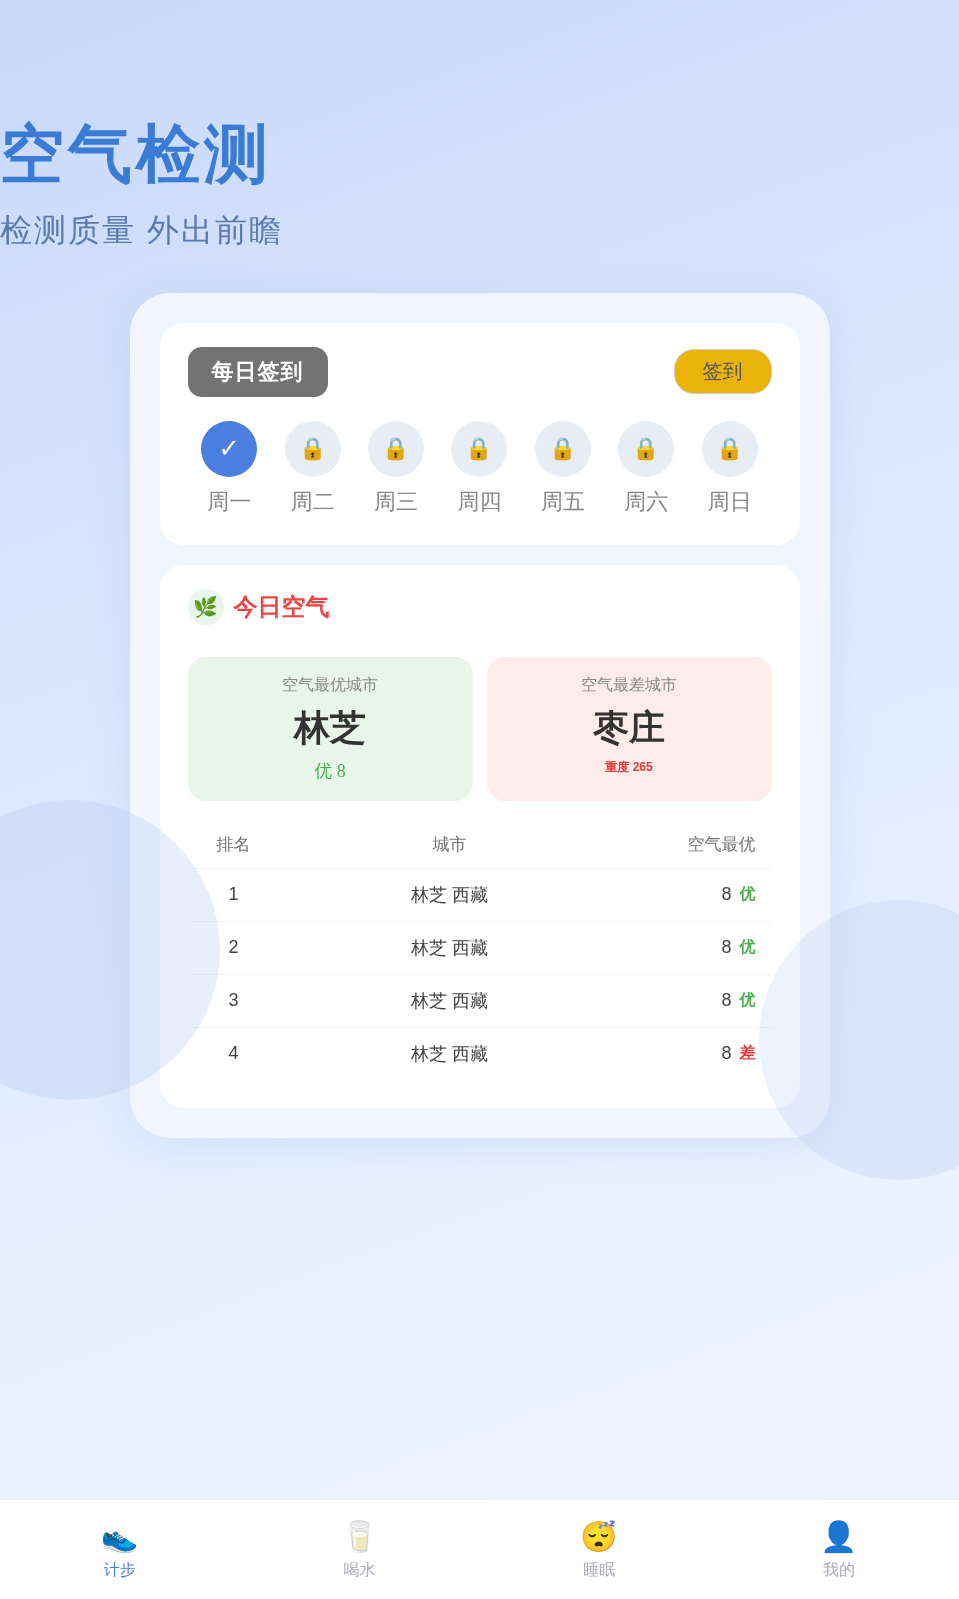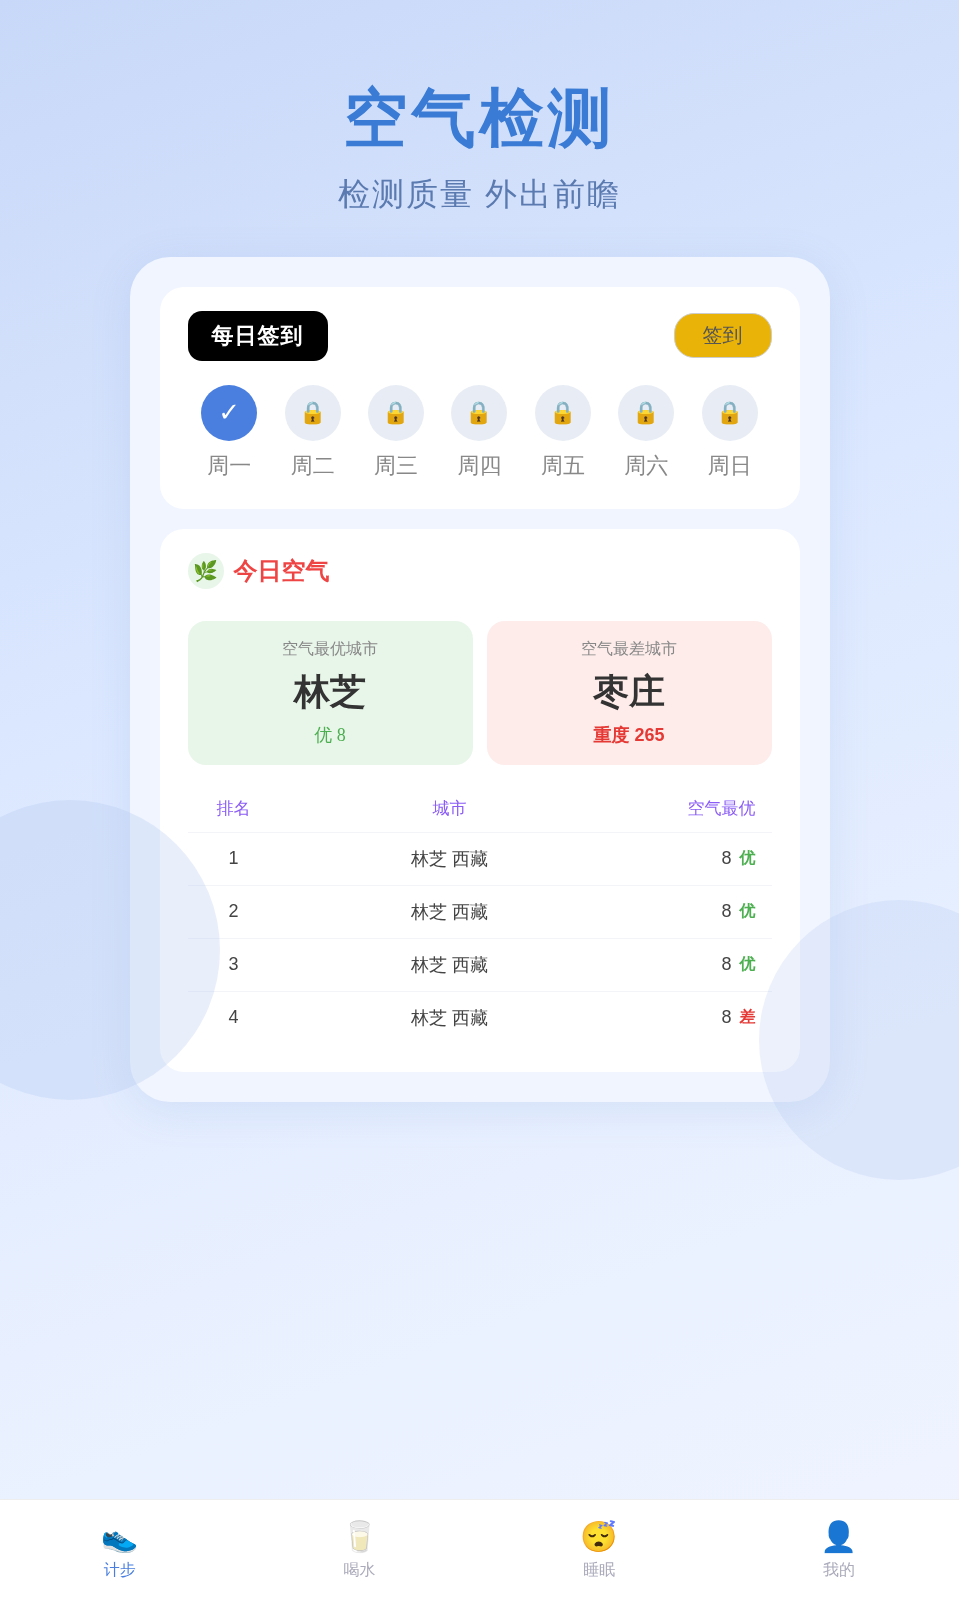--- a/index.html
+++ b/index.html
@@ -26,22 +26,21 @@
       position: absolute;
       right: -80px;
       top: 900px;
       width: 280px;
       height: 280px;
       border-radius: 50%;
       background: rgba(180, 200, 240, 0.25);
     }
 
     .header {
-      text-align: center;
-      padding-top: 80px;
+      padding-top: 116px;
       padding-bottom: 40px;
     }
     .header-title {
       font-size: 64px;
       font-weight: 800;
       color: #3a7bd5;
       letter-spacing: 4px;
       line-height: 1.2;
     }
     .header-subtitle {
@@ -67,21 +66,21 @@
       padding: 24px 28px 28px;
       margin-bottom: 20px;
     }
     .checkin-header {
       display: flex;
       justify-content: space-between;
       align-items: center;
       margin-bottom: 24px;
     }
     .checkin-title-badge {
-      background: #000000;
+      background: #737373;
       color: #fff;
       font-size: 22px;
       font-weight: 600;
       padding: 10px 24px;
       border-radius: 14px;
       letter-spacing: 1px;
     }
     .checkin-btn {
       border: 1.5px solid #ccc;
       background: #eab308;
@@ -189,38 +188,38 @@
       color: #333;
       margin-bottom: 6px;
     }
     .highlight-status.good {
       font-size: 18px;
       color: #4caf50;
       font-weight: 500;
       font-family: Liberation Serif, serif;
     }
     .highlight-status.bad {
-      font-size: 18px;
+      font-size: 12px;
       color: #e53935;
       font-weight: 600;
     }
 
     
     .air-table {
       width: 100%;
     }
     .table-header {
       display: flex;
       justify-content: space-between;
       padding: 8px 16px;
       margin-bottom: 4px;
     }
     .table-header span {
       font-size: 17px;
-      color: #8b5cf6;
+      color: #737373;
     }
     .table-header .col-rank { width: 60px; text-align: center; }
     .table-header .col-city { flex: 1; text-align: center; }
     .table-header .col-air { width: 120px; text-align: right; }
 
     .table-row {
       display: flex;
       align-items: center;
       padding: 14px 16px;
       border-top: 1px solid #f2f4f8;

